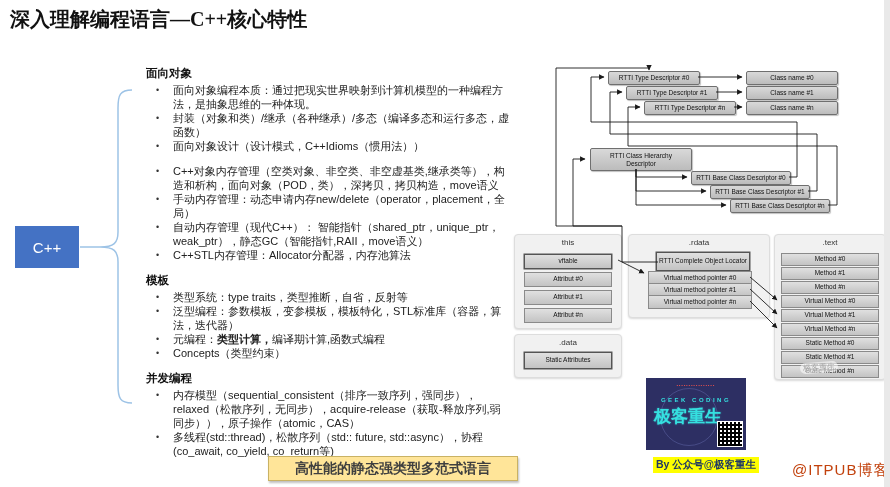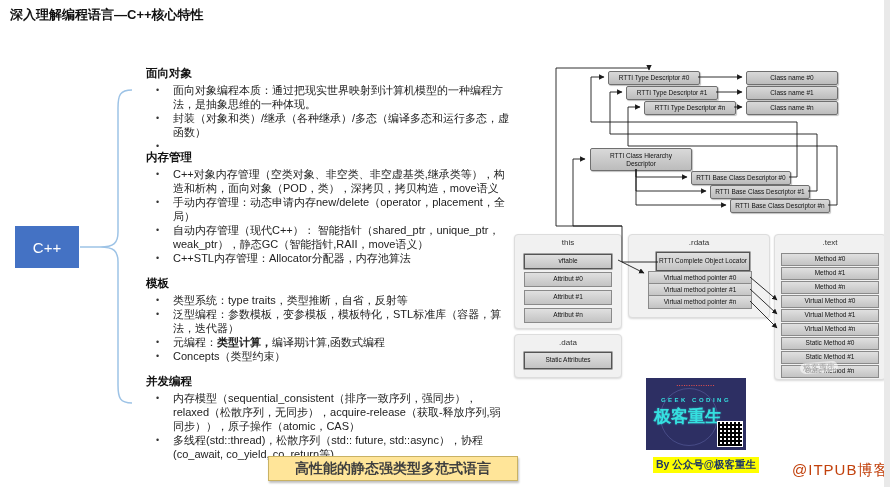--- a/index.html
+++ b/index.html
@@ -1,21 +1,21 @@
 <!DOCTYPE html>
 <html><head>
 <meta charset="utf-8">
 <style>
   html,body{margin:0;padding:0;}
   body{
     width:890px;height:487px;position:relative;overflow:hidden;background:#ffffff;
     font-family:"Liberation Sans","DejaVu Sans",sans-serif;color:#1a1a1a;
   }
   
-  .page-title{position:absolute;left:10px;top:6px;font-size:13px;font-weight:bold;color:#111;}
+  .page-title{position:absolute;left:10px;top:6px;font-size:20px;font-weight:bold;color:#111;font-family:Liberation Serif, serif;}
   .cpp-node{position:absolute;left:15px;top:226px;width:64px;height:42px;background:#4472C4;
     display:flex;align-items:center;justify-content:center;color:#fff;font-size:15px;}
   .outline{position:absolute;left:146px;top:34px;width:364px;margin-top:32px;}
   .o-section{margin-bottom:11px;}
   .o-head{font-size:11.5px;font-weight:bold;margin:0 0 2px 0;color:#111;}
   .o-ul{margin:0;padding:0;list-style:none;}
   .o-li{position:relative;padding-left:27px;font-size:11px;line-height:14px;color:#222;}
   .o-dot{position:absolute;left:10px;top:0;font-size:9px;color:#333;}
   
   .gbox{position:absolute;background:linear-gradient(#d9d9d9,#bcbcbc);border:1px solid #6f6f6f;
@@ -62,25 +62,24 @@
 <svg class="connectors" style="left:80px;top:85px" width="60" height="325" viewBox="0 0 60 325">
   <path d="M52,5 C40,5 38,10 38,23 L38,147 C38,158 34,162 20,162 C34,162 38,166 38,177 L38,300 C38,313 40,318 52,318 M20,162 L0,162" fill="none" stroke="#9DC3E6" stroke-width="1.5"></path>
 </svg>
 
 <div class="outline">
   <div class="o-section">
     <div class="o-head">面向对象</div>
     <ul class="o-ul">
       <li class="o-li"><span class="o-dot">•</span><span>面向对象编程本质：通过把现实世界映射到计算机模型的一种编程方法，是抽象思维的一种体现。</span></li>
       <li class="o-li"><span class="o-dot">•</span><span>封装（对象和类）/继承（各种继承）/多态（编译多态和运行多态，虚函数）</span></li>
-      <li class="o-li"><span class="o-dot">•</span></li>
+      <li class="o-li"><span class="o-dot">•</span><span>面向对象设计（设计模式，C++Idioms（惯用法））</span></li>
     </ul>
   </div>
   <div class="o-section">
-    <div class="o-head">内存管理</div>
     <ul class="o-ul">
       <li class="o-li"><span class="o-dot">•</span><span>C++对象内存管理（空类对象、非空类、非空虚基类,继承类等），构造和析构，面向对象（POD，类），深拷贝，拷贝构造，move语义</span></li>
       <li class="o-li"><span class="o-dot">•</span><span>手动内存管理：动态申请内存new/delete（operator，placement，全局）</span></li>
       <li class="o-li"><span class="o-dot">•</span><span>自动内存管理（现代C++）： 智能指针（shared_ptr，unique_ptr，weak_ptr），静态GC（智能指针,RAII，move语义）</span></li>
       <li class="o-li"><span class="o-dot">•</span><span>C++STL内存管理：Allocator分配器，内存池算法</span></li>
     </ul>
   </div>
   <div class="o-section">
     <div class="o-head">模板</div>
     <ul class="o-ul">

